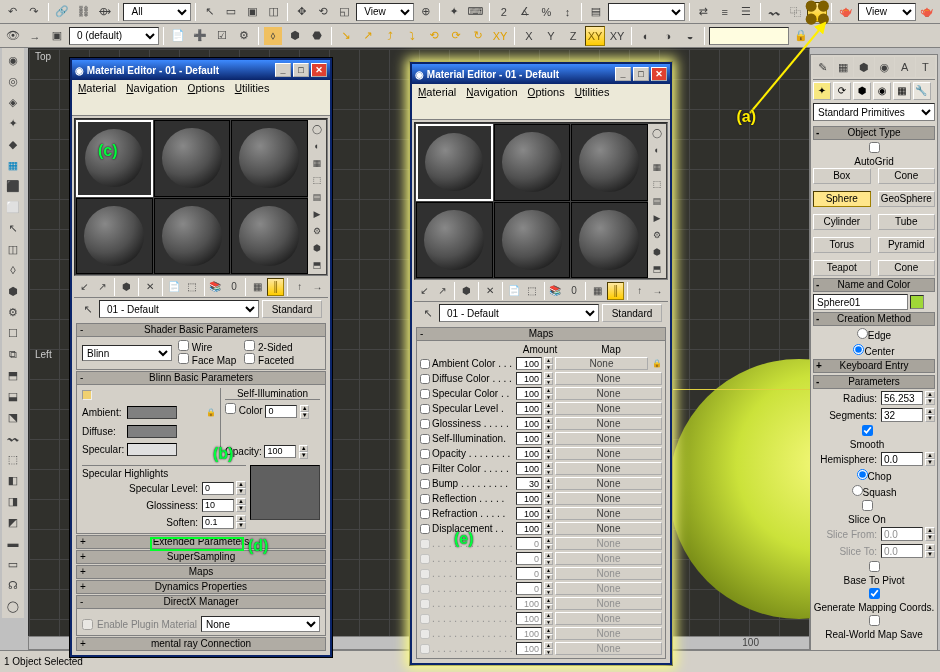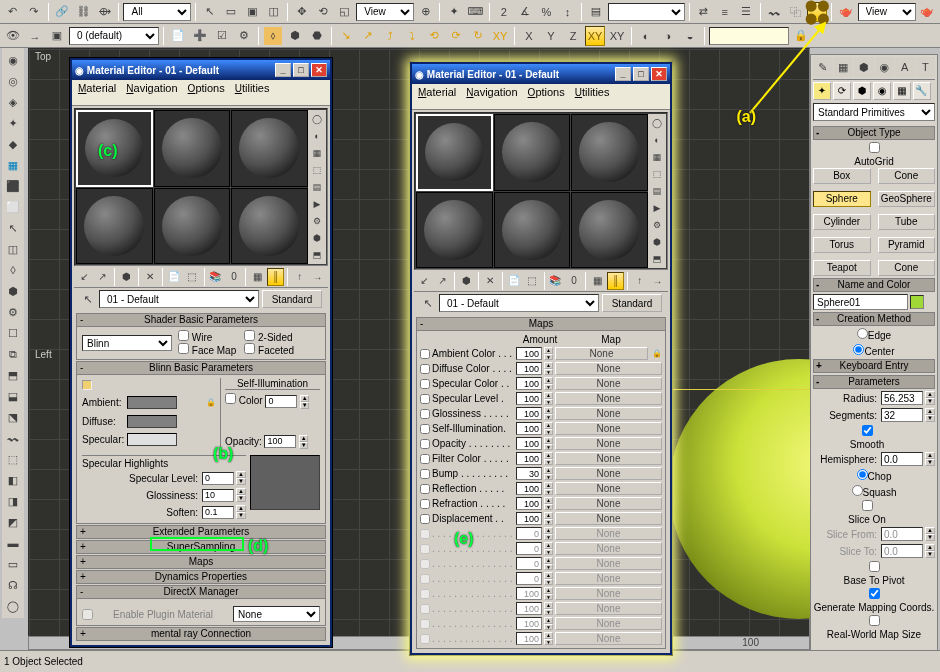--- a/index.html
+++ b/index.html
@@ -35,21 +35,21 @@
   .color-swatch { width: 14px; height: 14px; background: #a0d838; border: 1px inset #808080; cursor: pointer; }
   .name-input { width: 95px; height: 16px; background: #fff; border: 1px inset #808080; font-size: 10px; padding: 0 3px; }
 
   
   .me-window { position: absolute; background: #d4d0c8; border: 2px solid #0a246a; box-shadow: 0 0 0 1px #000; z-index: 10; }
   .me-window.glow { box-shadow: 0 0 12px 4px #ffff80, 0 0 0 1px #000; }
   .me-title { height: 20px; background: linear-gradient(#3d8aff,#0a246a); color: #fff; display: flex; align-items: center; padding: 0 3px; font-size: 11px; font-weight: bold; }
   .me-title .spacer { flex: 1; }
   .me-sysbtn { width: 16px; height: 14px; background: #d4d0c8; border: 1px outset #fff; margin-left: 2px; font-size: 9px; font-family: "Marlett","Arial"; text-align: center; line-height: 12px; color: #000; cursor: pointer; }
   .me-sysbtn.close { background: #e04030; color: #fff; }
-  .me-menu { height: 26px; display: flex; gap: 10px; padding: 2px 6px; background: #ece9d8; border-bottom: 1px solid #808080; }
+  .me-menu { height: 36px; display: flex; gap: 10px; padding: 2px 6px; background: #ece9d8; border-bottom: 1px solid #808080; }
   .me-menu span { font-size: 11px; cursor: pointer; }
   .me-menu span u { text-decoration: underline; }
   .me-body { background: #d4d0c8; padding: 2px; }
   .me-slots { display: flex; gap: 1px; padding: 1px; background: #404040; border: 1px inset #808080; }
   .me-slot-grid { flex: 1; display: grid; grid-template-columns: repeat(3,1fr); grid-template-rows: repeat(2,1fr); gap: 1px; }
   .me-slot { background: #303030; border: 1px solid #000; display: flex; align-items: center; justify-content: center; aspect-ratio: 1/1; position: relative; }
   .me-slot.sel { border: 2px solid #fff; }
   .me-sphere { width: 80%; height: 80%; border-radius: 50%; background: radial-gradient(circle at 35% 30%, #888, #505050 50%, #202020 80%, #000); }
   .me-sidetool { width: 18px; display: flex; flex-direction: column; gap: 1px; background: #d4d0c8; padding: 1px; }
   .me-sidetool .tb-btn { width: 16px; height: 16px; font-size: 9px; }
@@ -340,21 +340,21 @@
   <div class="checkbox-row">
       <input type="checkbox" style="">
       <label>Base To Pivot</label>
     </div>
   <div class="checkbox-row">
       <input type="checkbox" checked="" style="">
       <label>Generate Mapping Coords.</label>
     </div>
   <div class="checkbox-row">
       <input type="checkbox" style="">
-      <label>Real-World Map Size</label>
+      <label>Real-World Map Save</label>
     </div>
 </div>
 
 <div class="me-window" style="top:58px;left:70px;width:262px;">
   <div class="me-title">
     <span>◉</span>&nbsp;
     <span>Material Editor - 01 - Default</span>
     <span class="spacer"></span>
     <div class="me-sysbtn">_</div>
     <div class="me-sysbtn">□</div>
@@ -497,21 +497,21 @@
           </div>
           <div class="hl-preview"></div>
         </div>
       </div>
       <div class="me-rollout-hdr closed-rollout"><span class="pm">+</span><span>Extended Parameters</span></div>
       <div class="me-rollout-hdr closed-rollout"><span class="pm">+</span><span>SuperSampling</span></div>
       <div class="me-rollout-hdr closed-rollout"><span class="pm">+</span><span>Maps</span></div>
       <div class="me-rollout-hdr closed-rollout"><span class="pm">+</span><span>Dynamics Properties</span></div>
       <div class="me-rollout-hdr"><span class="pm">-</span><span>DirectX Manager</span></div>
       <div class="me-rollout-body">
-        <div style="display:flex;align-items:center;gap:20px;margin-top:4px;">
+        <div style="display:flex;align-items:center;gap:4px;margin-top:4px;">
           <input type="checkbox" style="opacity: 0.5;">
             <span style="color:#808080">Enable Plugin Material</span>
           <select style="flex:1;height:16px;background:#fff;border:1px inset #808080"><option>None</option></select>
         </div>
       </div>
       <div class="me-rollout-hdr closed-rollout"><span class="pm">+</span><span>mental ray Connection</span></div>
     </div>
   </div>
 </div>
 

